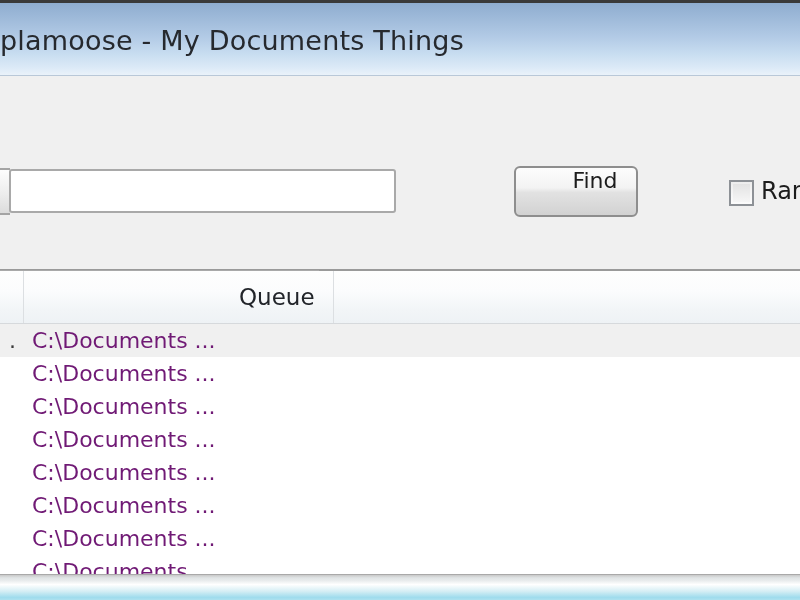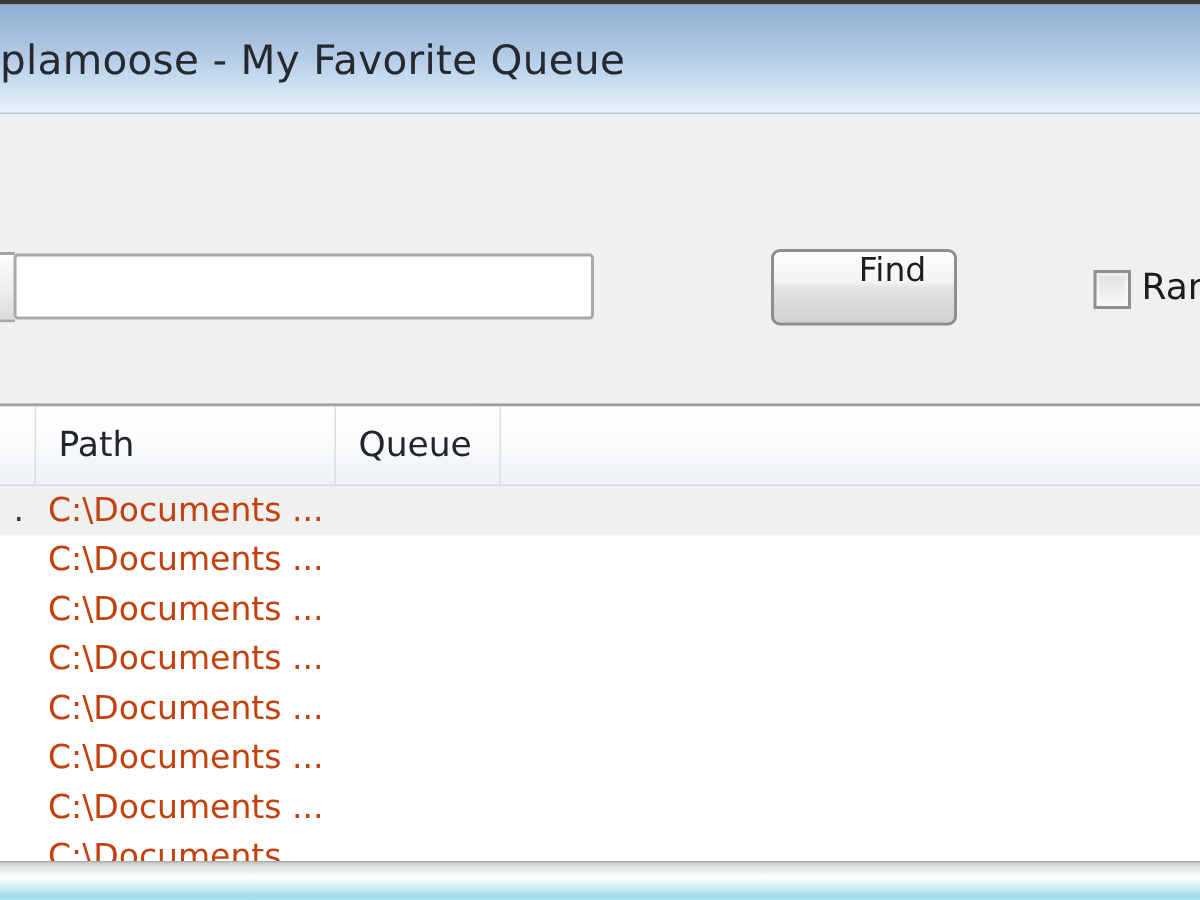--- a/index.html
+++ b/index.html
@@ -246,21 +246,21 @@
     overflow: hidden;
   }
   .cell-path {
     position: absolute;
     left: 72px;
     top: 0;
     width: 300px;
     height: 33px;
     line-height: 33px;
     font-size: 22px;
-    color: #c2410c;
+    color: #701a75;
     white-space: nowrap;
     overflow: hidden;
   }
   .cell-queue {
     position: absolute;
     left: 278px;
     top: 0;
     width: 96px;
     height: 33px;
     line-height: 33px;
@@ -288,21 +288,21 @@
     border-top: 1px solid #a9a9a9;
     box-sizing: border-box;
   }
 </style>
 </head>
 <body>
 
 <div class="window">
 
   <div class="titlebar">
-    <div class="title-text">plamoose - My Favorite Queue</div>
+    <div class="title-text">plamoose - My Documents Things</div>
   </div>
 
   <div class="toolbar">
 
     <div class="combo-tab"></div>
 
     <input class="find-input" type="text" value="" style="">
 
     <div class="btn btn-find">Find</div>
 
@@ -315,21 +315,20 @@
 
     <div class="btn btn-next">Next</div>
 
     <div class="btn btn-prev">Prev</div>
   </div>
 
   <div class="listview">
 
     <div class="list-header">
       <div class="hcell hcell-0"></div>
-      <div class="hcell hcell-1">Path</div>
       <div class="hcell hcell-2">Queue</div>
       <div class="hcell hcell-3"></div>
     </div>
 
     <div class="rows" id="rows-container">
         <div class="row sel">
           <div class="cell-mark">.</div>
           <div class="cell-path">C:\Documents ...</div>
           <div class="cell-queue"></div>
         </div>

